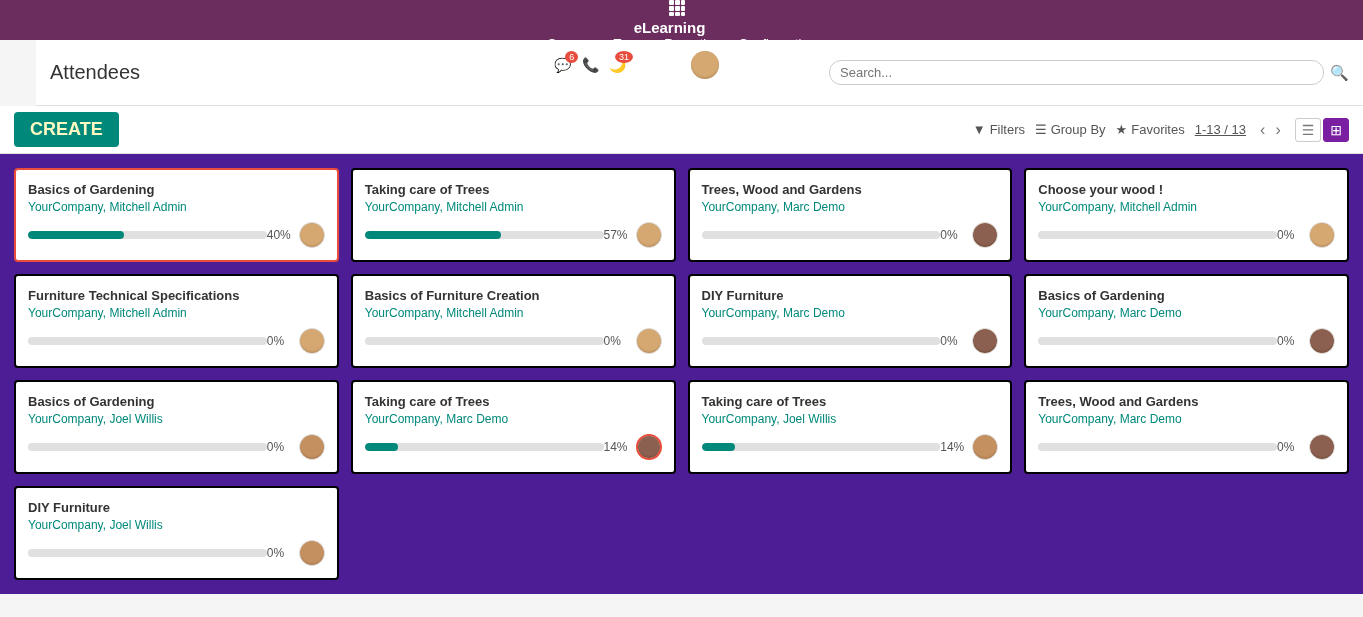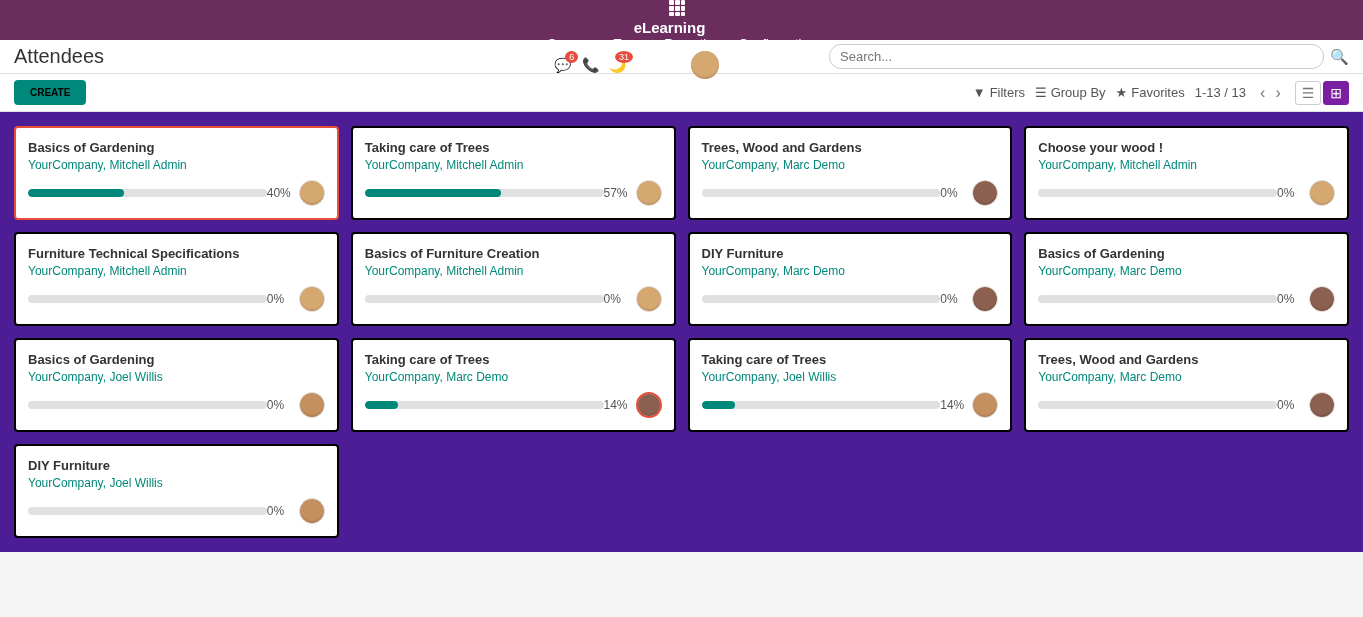--- a/index.html
+++ b/index.html
@@ -37,25 +37,26 @@
       background: #c0a080;
       display: flex; align-items: center; justify-content: center;
       font-size: 10px; color: white; cursor: pointer;
       overflow: hidden;
     }
     .topnav-username { color: white; font-size: 12px; cursor: pointer; }
 
     
     .subheader {
       background: white;
-      padding: 4px 14px;
+      padding: 20px 14px;
       display: flex;
       align-items: center;
       justify-content: space-between;
       border-bottom: 1px solid #e0e0e0;
+      margin-left: 36px;
     }
     .page-title { font-size: 20px; color: #333; font-weight: normal; }
     .search-bar { display: flex; align-items: center; gap: 6px; flex: 1; max-width: 520px; margin-left: 40px; }
     .search-input {
       border: 1px solid #ccc;
       border-radius: 12px;
       padding: 4px 10px;
       font-size: 13px;
       width: 100%;
       outline: none;
@@ -68,37 +69,37 @@
       padding: 6px 14px;
       display: flex;
       align-items: center;
       justify-content: space-between;
       border-bottom: 1px solid #e0e0e0;
     }
     .toolbar-left { display: flex; gap: 14px; align-items: center; }
     .toolbar-right { display: flex; align-items: center; gap: 10px; }
     .create-btn {
       background: #00897b;
-      color: #000000;
+      color: #fef9c3;
       border: none;
       padding: 7px 16px;
       border-radius: 4px;
       cursor: pointer;
-      font-size: 10px;
+      font-size: 18px;
       font-weight: bold;
     }
     .filter-btn, .groupby-btn, .favorites-btn {
       background: none;
       border: none;
       cursor: pointer;
       font-size: 13px;
       color: #555;
       display: flex; align-items: center; gap: 4px;
     }
-    .pagination-info { font-size: 13px; color: #555; }
+    .pagination-info { font-size: 13px; color: #555; text-decoration: underline; }
     .pagination-btns { display: flex; gap: 2px; }
     .pag-btn {
       background: none;
       border: none;
       cursor: pointer;
       font-size: 16px;
       color: #777;
       padding: 0 4px;
     }
     .view-toggle { display: flex; gap: 2px; }

